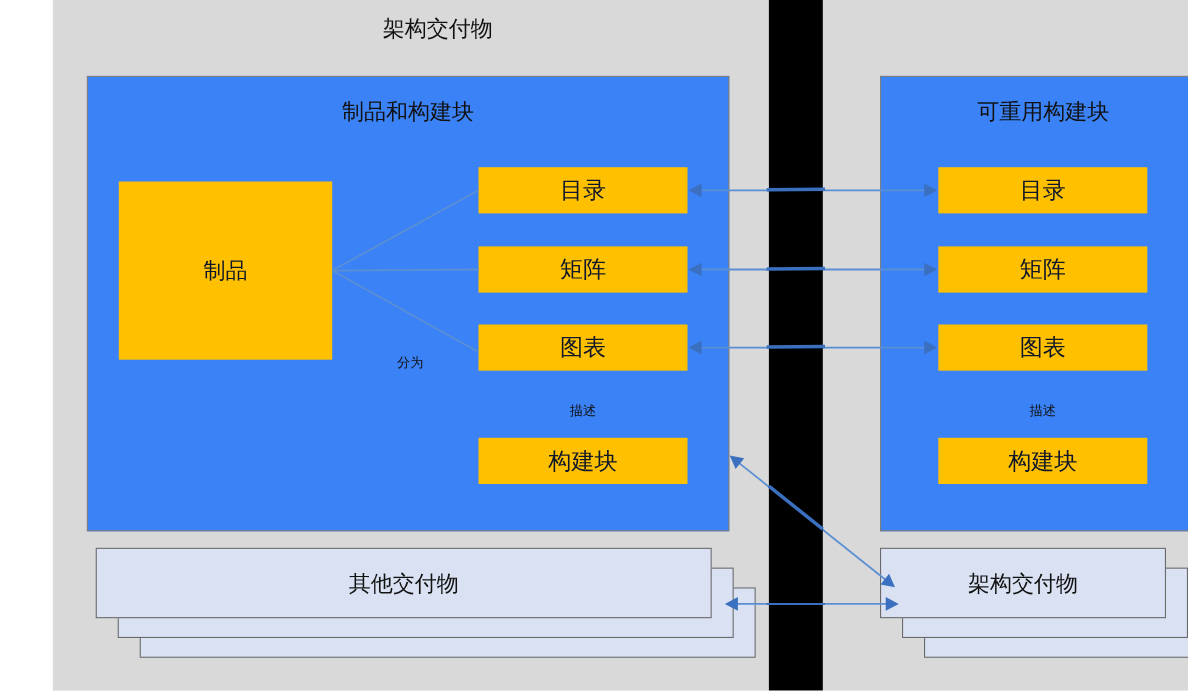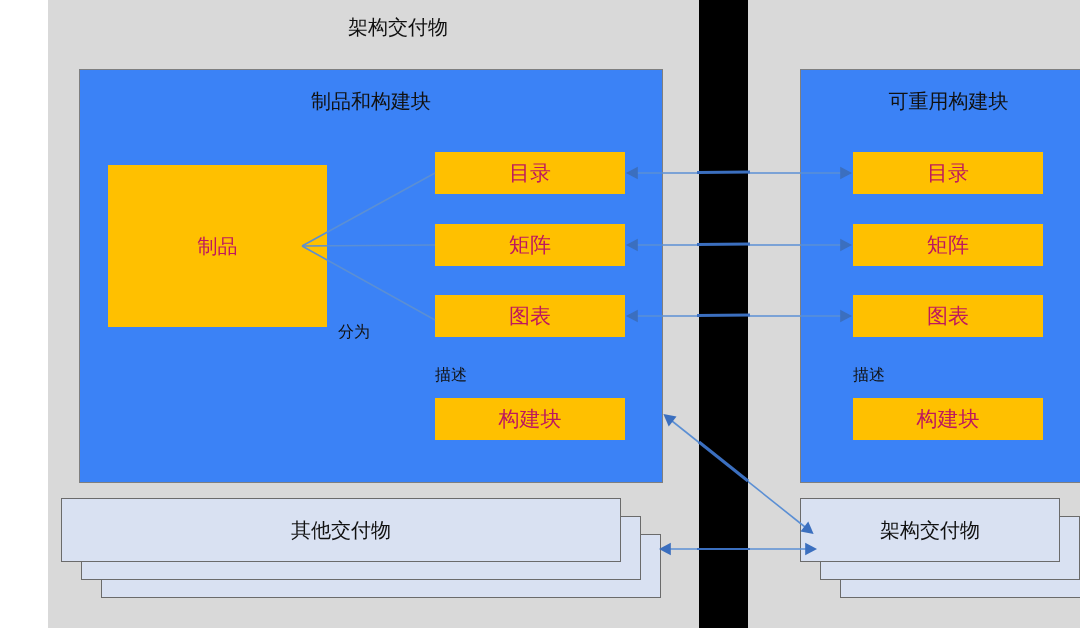--- a/index.html
+++ b/index.html
@@ -64,45 +64,46 @@
   }
 
   
   .ybox {
     position: absolute;
     background: #ffc000;
     display: flex;
     align-items: center;
     justify-content: center;
     font-size: 21px;
-    color: #be185d;
+    color: #0f172a;
     box-sizing: border-box;
     white-space: nowrap;
   }
   .ybox.big { font-size: 20px; }
 
   
-  #y-artifact  { left: 60px;  top: 165px; width: 219px; height: 162px; }
+  #y-artifact  { left: 60px;  top: 165px; width: 194px; height: 162px; }
   #y-l-catalog { left: 387px; top: 152px; width: 190px; height: 42px; }
   #y-l-matrix  { left: 387px; top: 224px; width: 190px; height: 42px; }
   #y-l-chart   { left: 387px; top: 295px; width: 190px; height: 42px; }
   #y-l-block   { left: 387px; top: 398px; width: 190px; height: 42px; }
 
   
   #y-r-catalog { left: 805px; top: 152px; width: 190px; height: 42px; }
   #y-r-matrix  { left: 805px; top: 224px; width: 190px; height: 42px; }
   #y-r-chart   { left: 805px; top: 295px; width: 190px; height: 42px; }
   #y-r-block   { left: 805px; top: 398px; width: 190px; height: 42px; }
 
   
   .flabel {
     position: absolute;
-    font-size: 16px;
-    color: #111111;
-    white-space: nowrap;
+    font-size: 12px;
+    color: #111111;
+    white-space: nowrap;
+    text-align: center;
   }
   #lbl-divides   { left: 290px; top: 322px; width: 70px; }
   #lbl-desc-left { left: 387px; top: 365px; width: 190px; }
   #lbl-desc-right{ left: 805px; top: 365px; width: 190px; }
 
   
   .stack { position: absolute; }
   .sheet {
     position: absolute;
     background: #d9e1f2;
@@ -112,21 +113,21 @@
   .sheet.front {
     display: flex;
     align-items: center;
     justify-content: center;
     font-size: 20px;
     color: #111111;
     white-space: nowrap;
   }
 
   
-  #stack-left { left: 13px; top: 498px; width: 600px; height: 100px; }
+  #stack-left { left: 39px; top: 498px; width: 600px; height: 100px; }
   #stack-left .s3 { left: 40px; top: 36px; width: 560px; height: 64px; }
   #stack-left .s2 { left: 20px; top: 18px; width: 560px; height: 64px; }
   #stack-left .s1 { left: 0;    top: 0;   width: 560px; height: 64px; }
 
   
   #stack-right { left: 752px; top: 498px; width: 320px; height: 100px; }
   #stack-right .s3 { left: 40px; top: 36px; width: 260px; height: 64px; }
   #stack-right .s2 { left: 20px; top: 18px; width: 260px; height: 64px; }
   #stack-right .s1 { left: 0;    top: 0;   width: 260px; height: 64px; }
 

